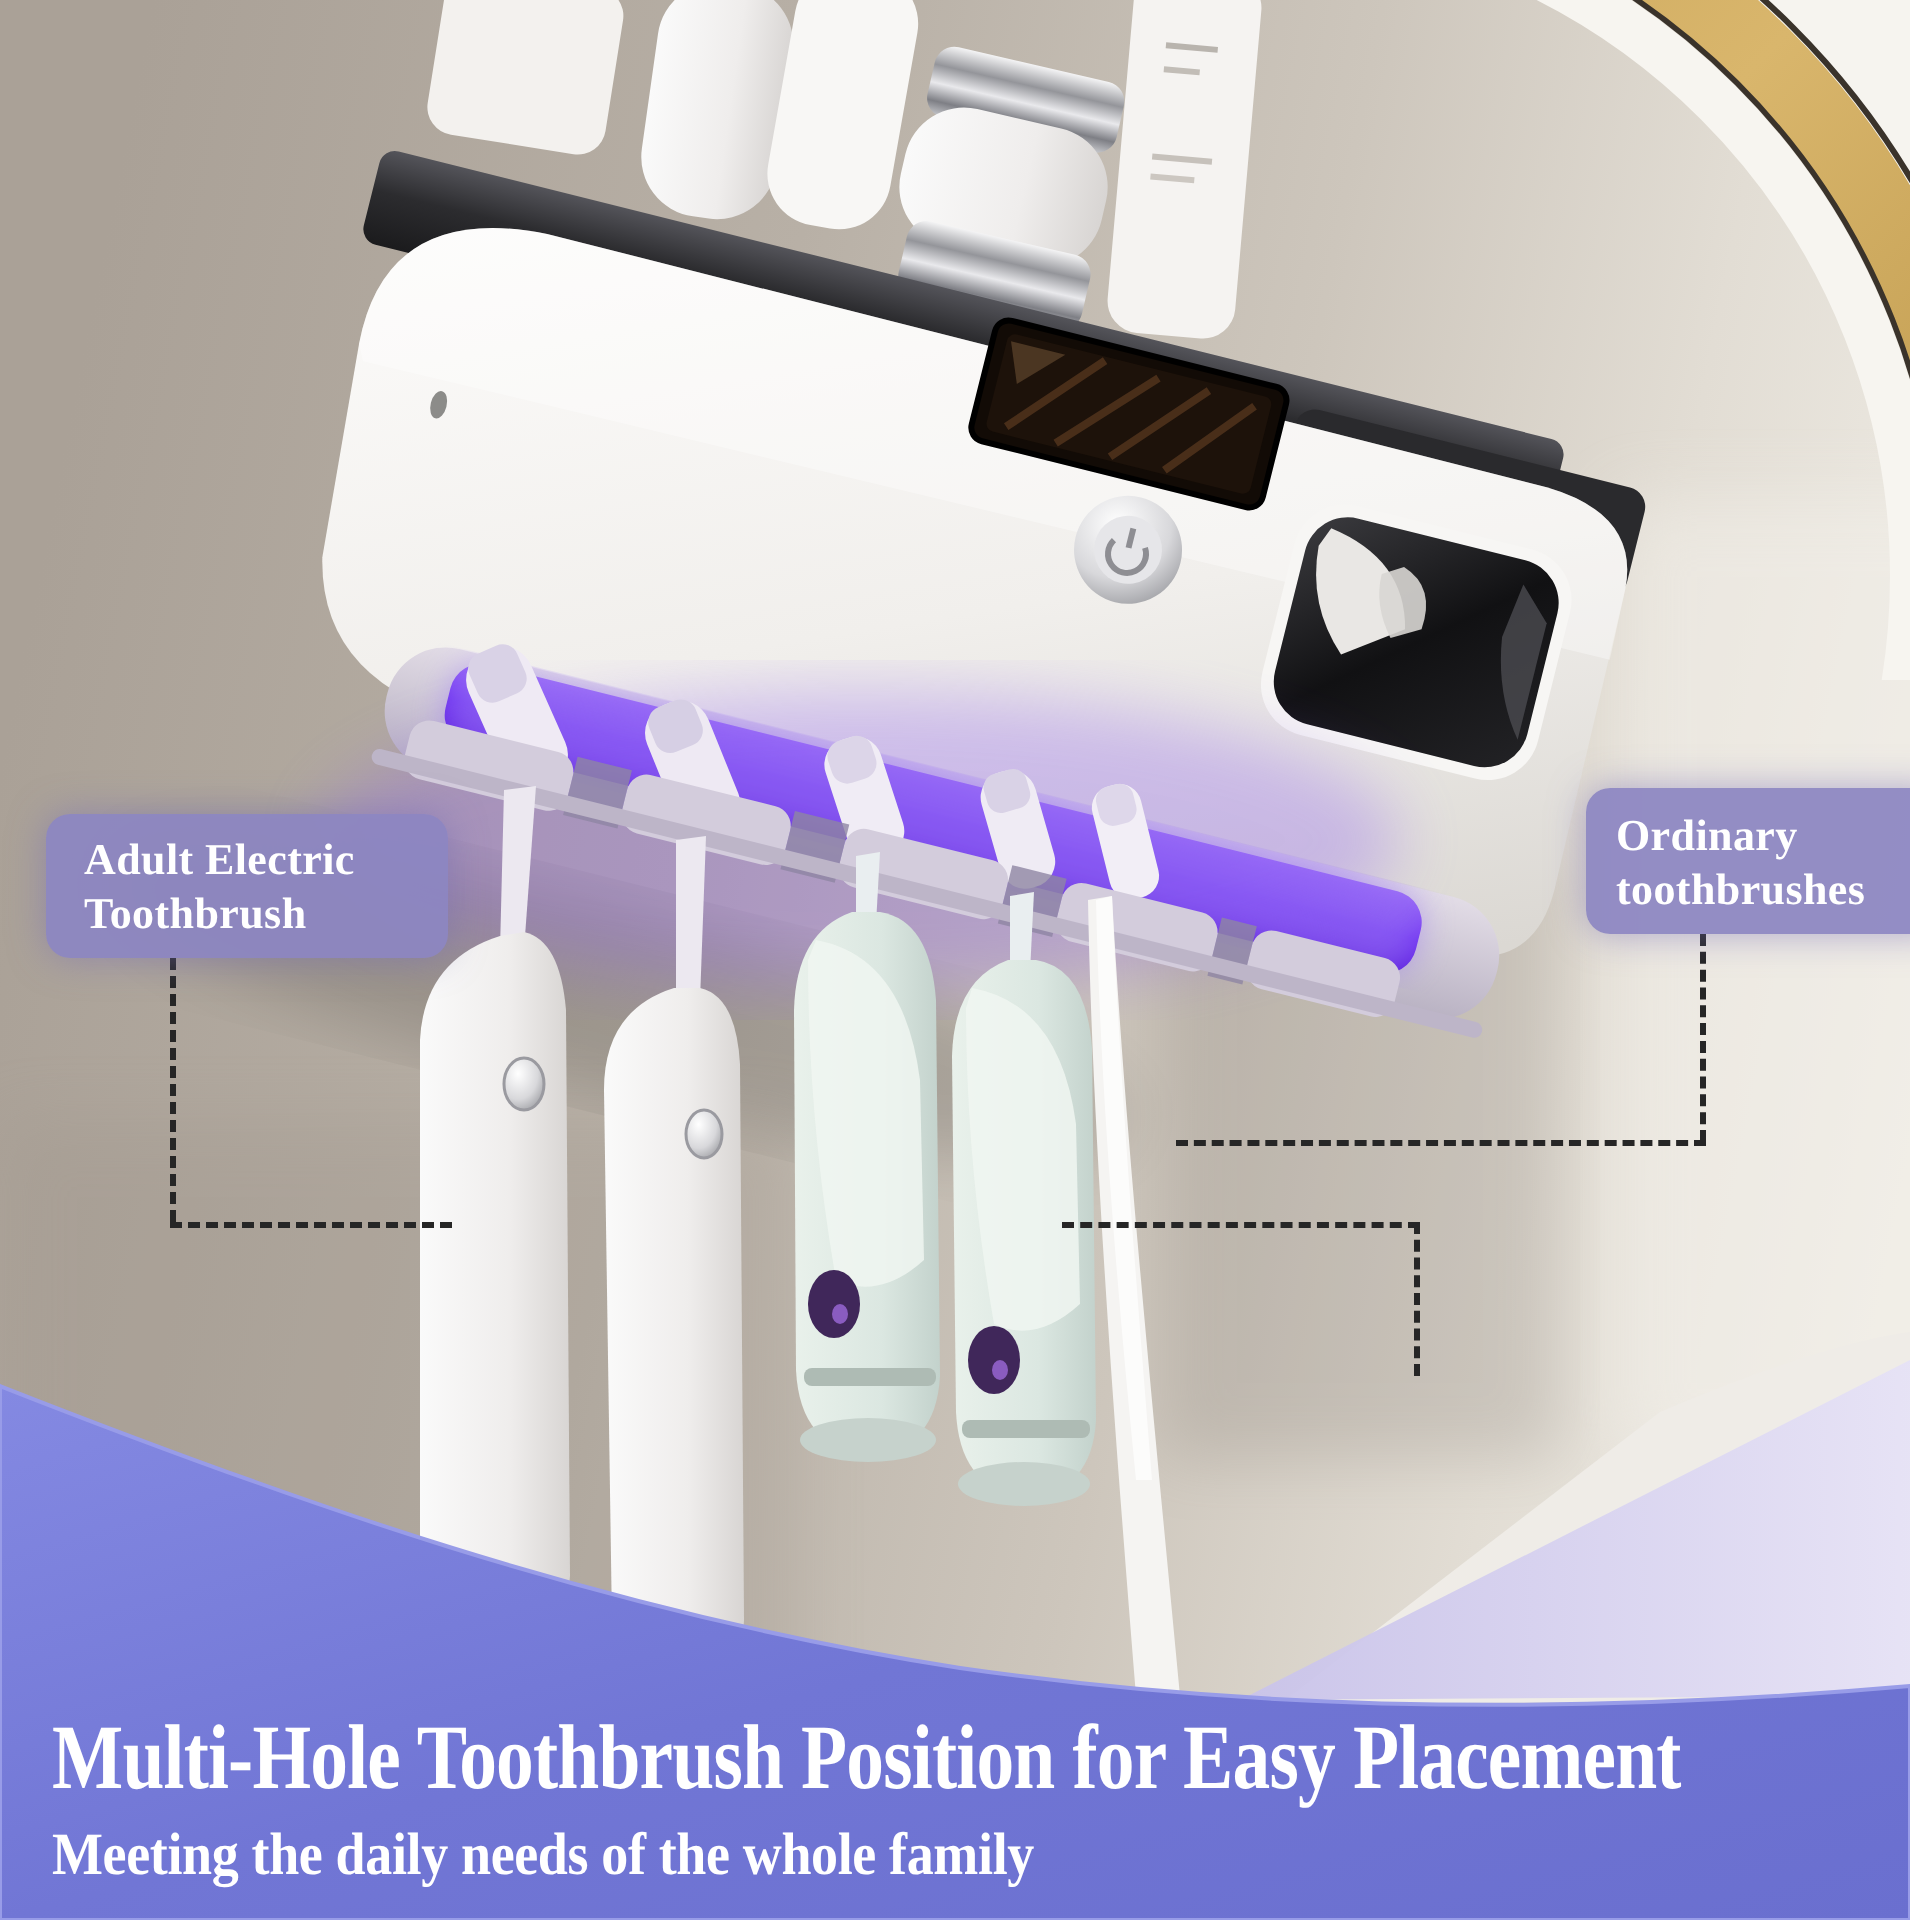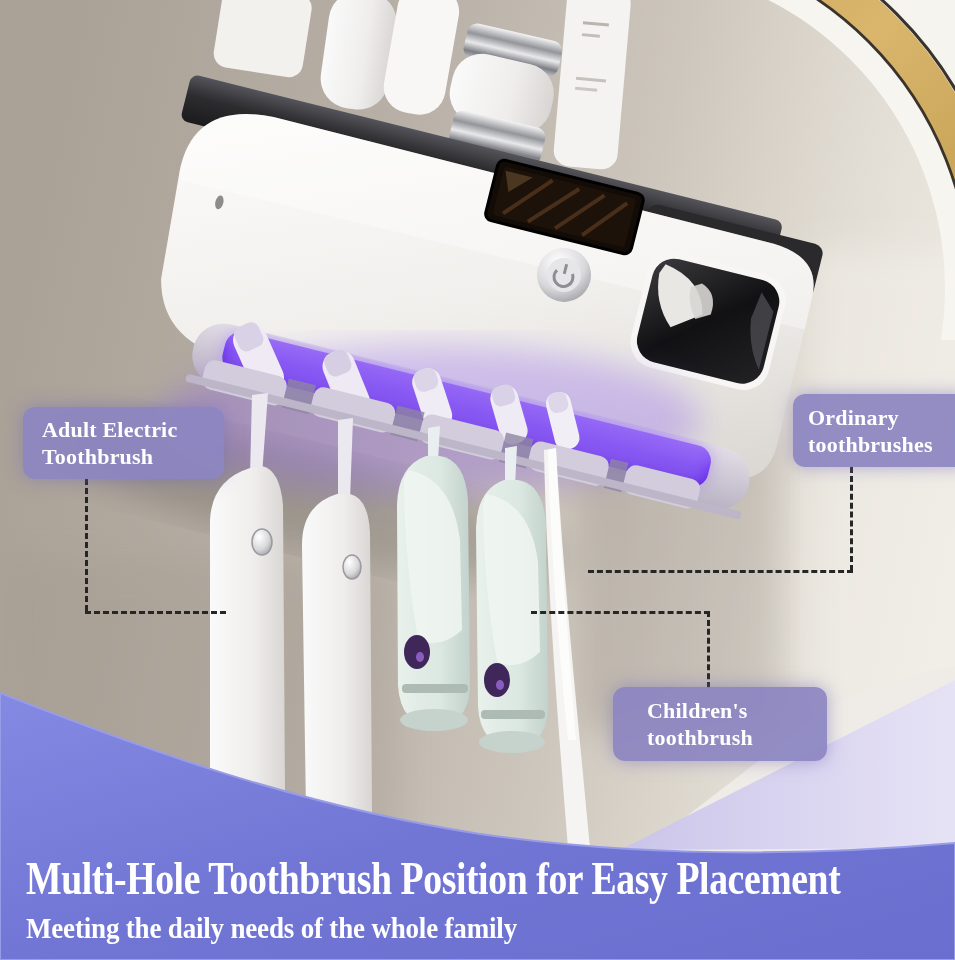--- a/index.html
+++ b/index.html
@@ -308,21 +308,17 @@
   <div class="dash-v conn-children-v"></div>
 
   <div class="callout callout-adult">
     <span>Adult Electric</span>
     <span>Toothbrush</span>
   </div>
   <div class="callout callout-ordinary">
     <span>Ordinary</span>
     <span>toothbrushes</span>
   </div>
-  <div class="callout callout-children">
-    <span>Children's</span>
-    <span>toothbrush</span>
-  </div>
 
   <div class="banner-text banner-title">Multi-Hole Toothbrush Position for Easy Placement</div>
   <div class="banner-text banner-subtitle">Meeting the daily needs of the whole family</div>
 
 </div>
 
 </body></html>

